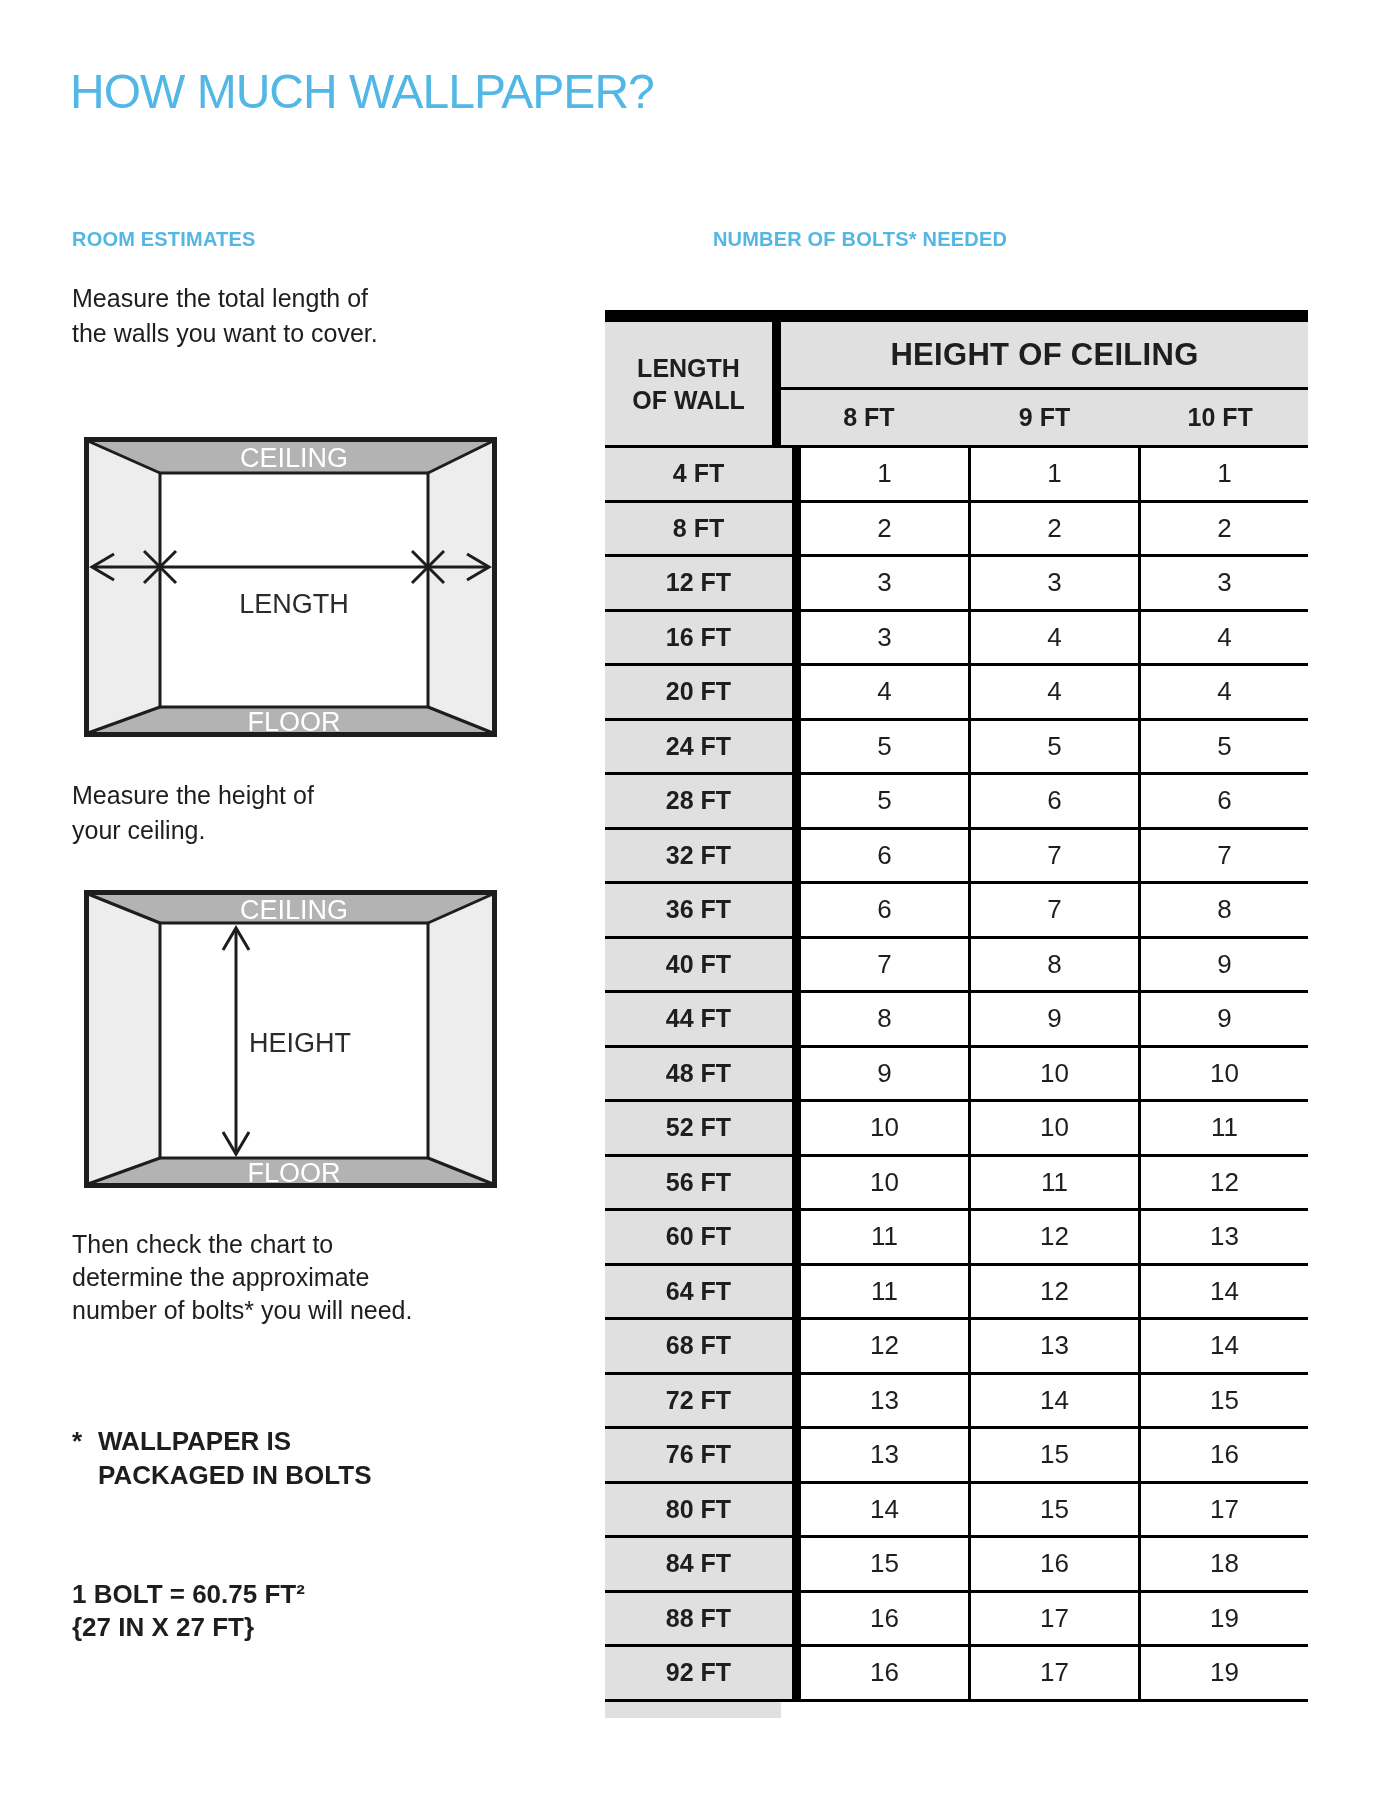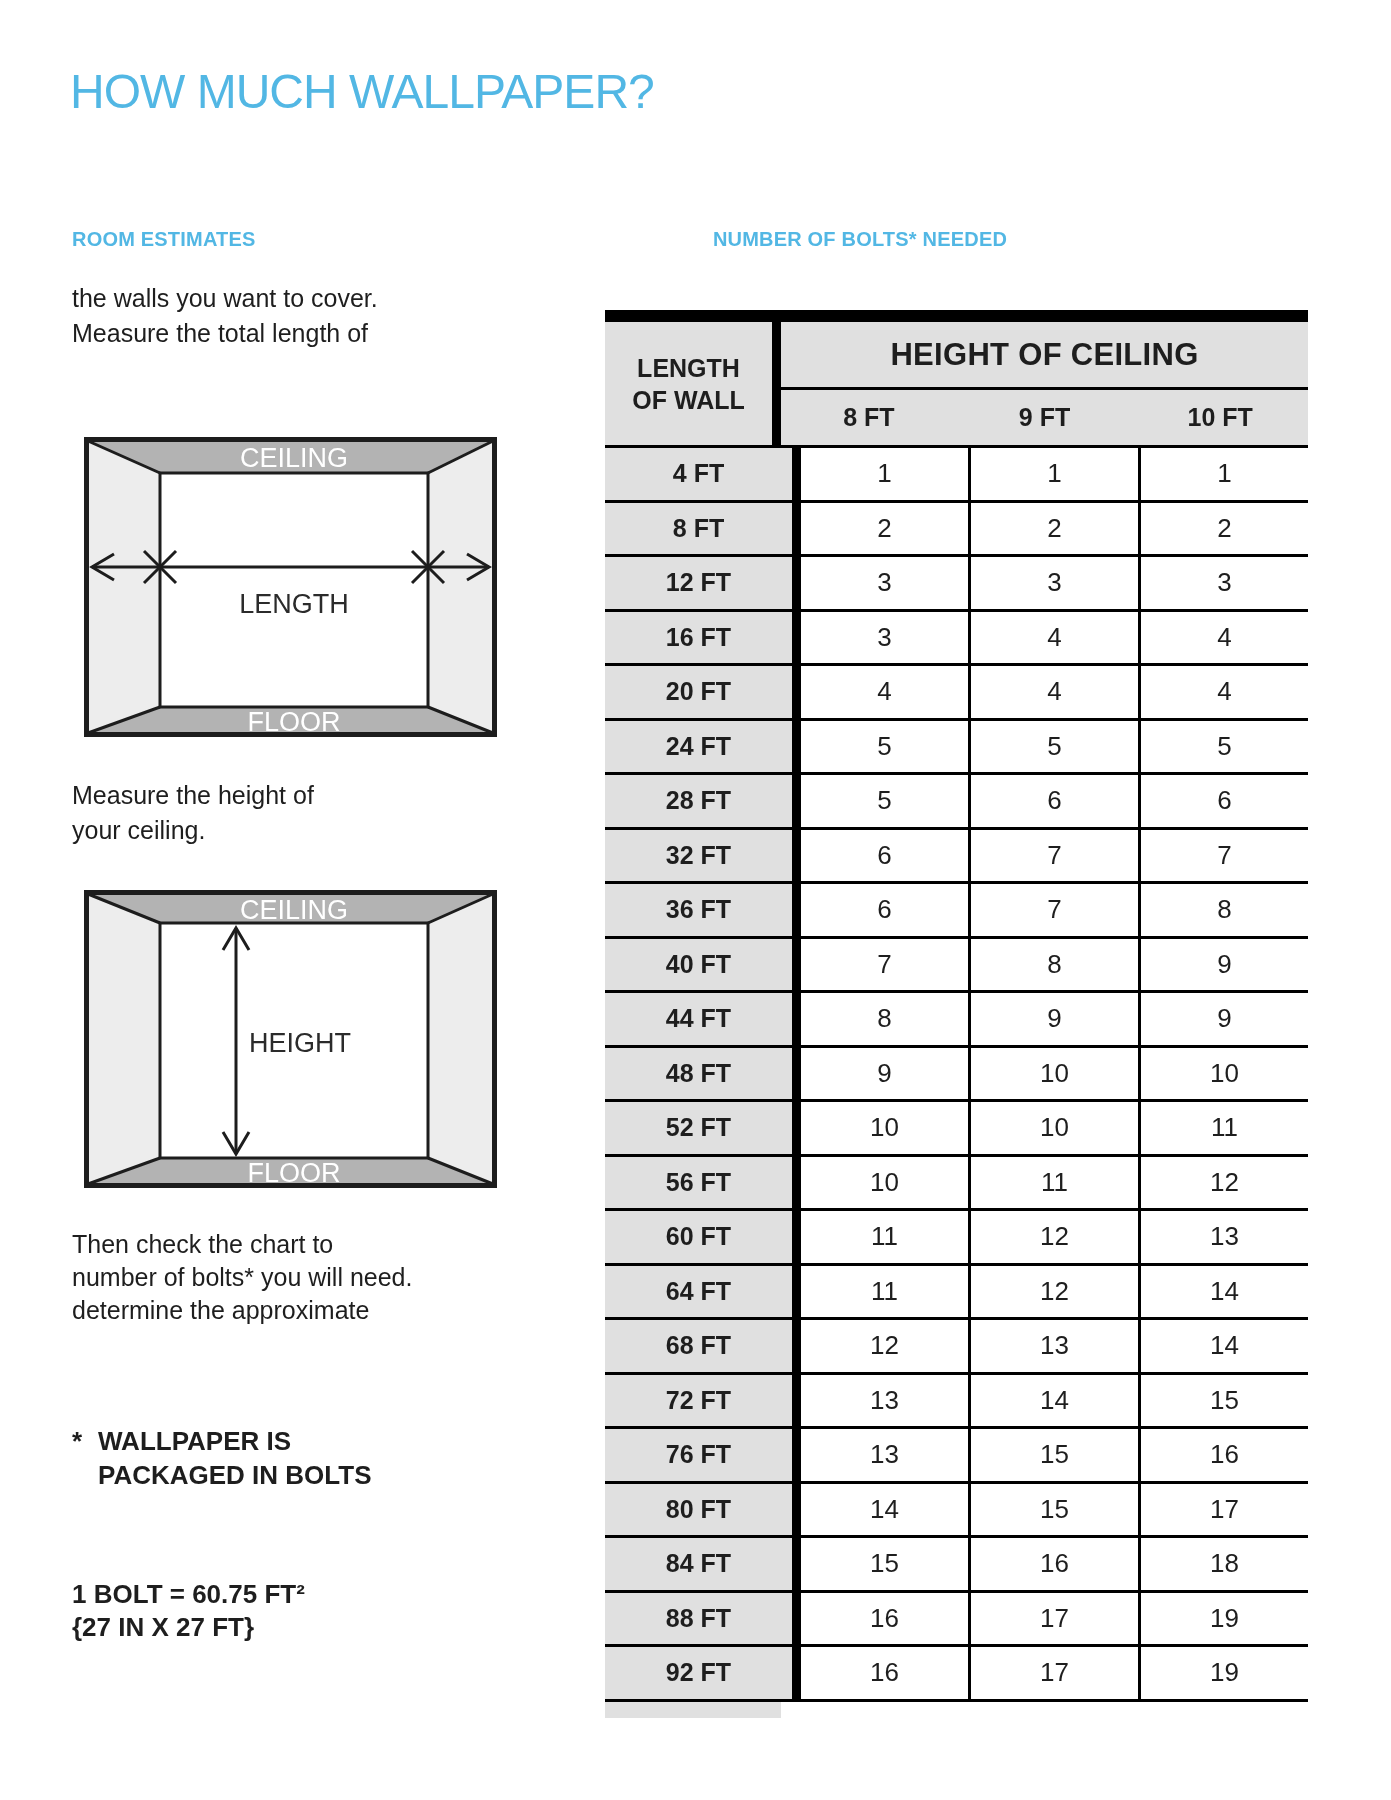--- a/index.html
+++ b/index.html
@@ -76,22 +76,22 @@
 <body>
 
 <div class="page">
 
   <div class="title">HOW MUCH WALLPAPER?</div>
 
   <div class="sec-heading heading-room">ROOM ESTIMATES</div>
   <div class="sec-heading heading-bolts">NUMBER OF BOLTS* NEEDED</div>
 
   <div class="para para-1">
+    <div>Measure the total length of</div>
     <div>the walls you want to cover.</div>
-    <div>Measure the total length of</div>
   </div>
 
   <svg class="diagram diagram-length" width="413" height="300" viewBox="0 0 413 300">
     <polygon points="4,4 409,4 344,36 76,36" fill="#B3B3B3"></polygon>
     <polygon points="4,296 409,296 344,270 76,270" fill="#B3B3B3"></polygon>
     <polygon points="4,4 76,36 76,270 4,296" fill="#EDEDED"></polygon>
     <polygon points="409,4 344,36 344,270 409,296" fill="#EDEDED"></polygon>
     <rect x="76" y="36" width="268" height="234" fill="#ffffff" stroke="#1d1d1d" stroke-width="3"></rect>
     <g stroke="#1d1d1d" stroke-width="3">
       <line x1="4" y1="4" x2="76" y2="36"></line>
@@ -137,22 +137,22 @@
       <polyline points="139,242 152,264 165,242"></polyline>
     </g>
     <text x="210" y="29" text-anchor="middle" class="whitelabel">CEILING</text>
     <text x="210" y="292" text-anchor="middle" class="whitelabel">FLOOR</text>
     <text x="216" y="162" text-anchor="middle" class="darklabel">HEIGHT</text>
     <rect x="2.5" y="2.5" width="408" height="293" fill="none" stroke="#1d1d1d" stroke-width="5"></rect>
   </svg>
 
   <div class="para para-3">
     <div>Then check the chart to</div>
+    <div>determine the approximate</div>
     <div>number of bolts* you will need.</div>
-    <div>determine the approximate</div>
   </div>
 
   <div class="fnote">
     <span class="star">*</span>
     <span>
       <div>WALLPAPER IS</div>
       <div>PACKAGED IN BOLTS</div>
     </span>
   </div>
 

